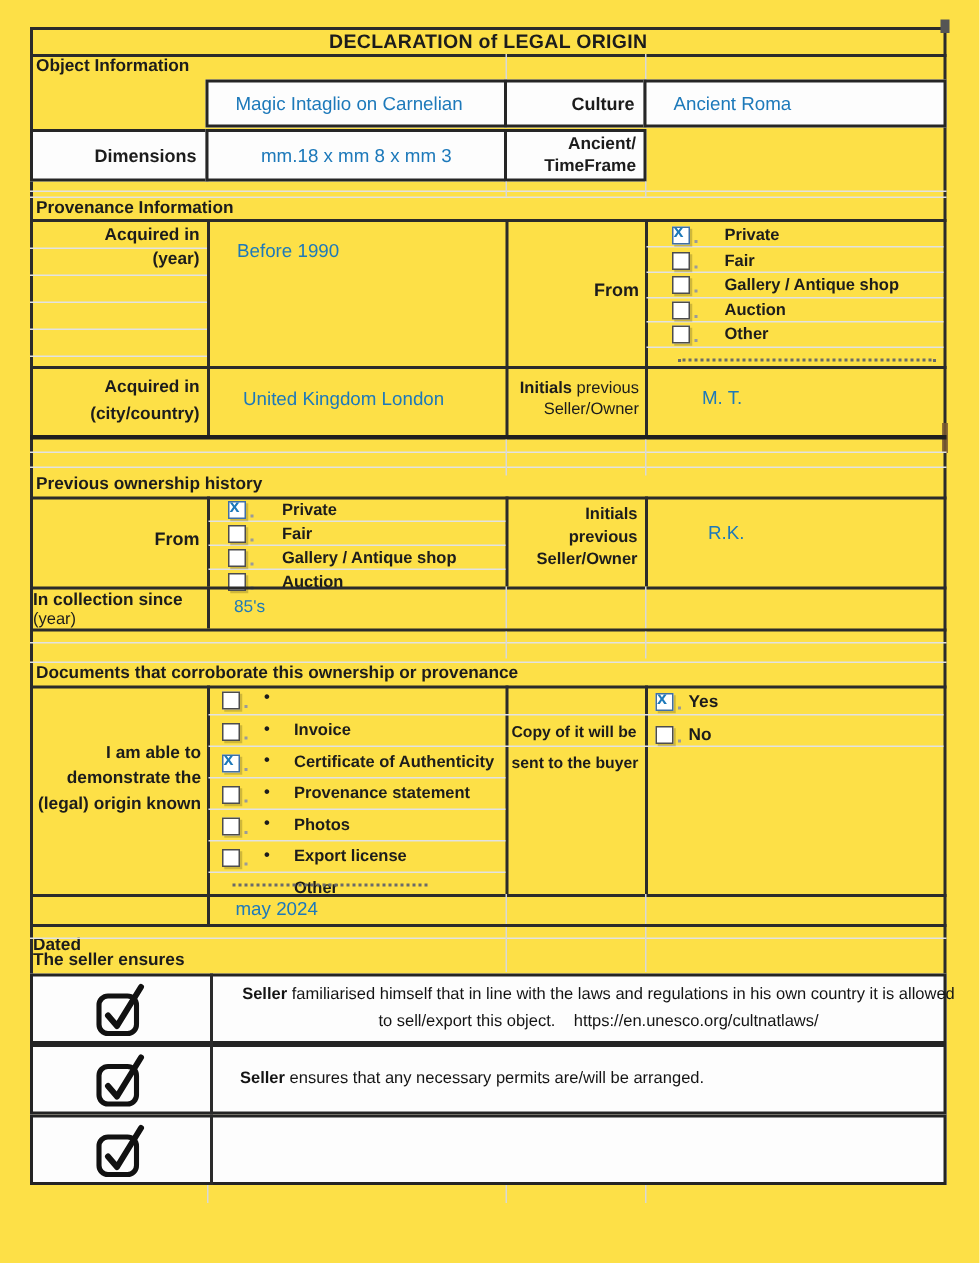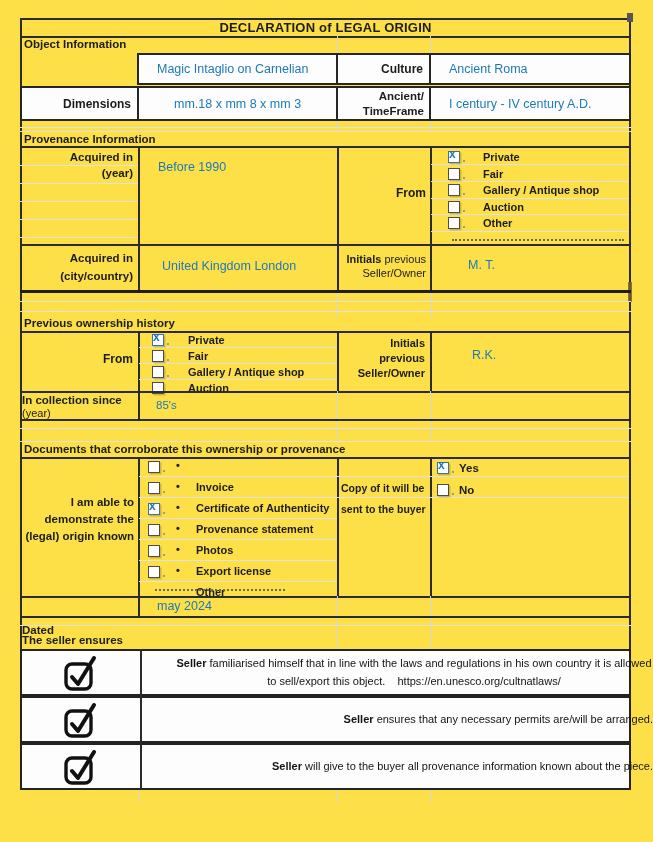--- a/index.html
+++ b/index.html
@@ -32,21 +32,21 @@
   .cb.checked .tick{display:block;}
   .cb.checked .box{border-color:#3f6fa6;}
   
   .opt{position:absolute;height:15px;}
   .opt .cb{position:absolute;left:0;top:1px;}
   .opt .optlabel{position:absolute;top:0;font-weight:bold;font-size:11px;line-height:14px;white-space:nowrap;}
   .bullet{position:absolute;top:-1px;font-size:11px;font-weight:bold;}
   .dotted{position:absolute;border-bottom:2px dotted #6a6a6a;height:1px;}
   
   .stmtrow{position:absolute;border:2px solid #242424;background:#fdfdfd;box-sizing:border-box;}
-  .stmttext{position:absolute;left:138px;width:493px;height:100%;display:flex;align-items:center;justify-content:flex-end;}
+  .stmttext{position:absolute;left:138px;width:493px;height:100%;display:flex;align-items:center;justify-content:flex-start;}
   .stmtinner{font-size:11px;line-height:1.55;text-align:center;max-width:478px;color:#141414;}
   .checkwrap{position:absolute;left:0;top:0;width:118px;height:100%;display:flex;align-items:center;justify-content:center;}
 </style>
 </head>
 <body>
 
 <div class="page">
 
   <div class="hl" style="left:20px;top:18px;width:611px;"></div>
   <div class="hl" style="left:20px;top:36px;width:611px;"></div>
@@ -75,23 +75,20 @@
     <span class="lbl" style="font-size:12px;">Dimensions</span>
     </div>
   <div class="cell" style="left:137px;top:86px;width:201px;height:35px;padding-left:35px;">
     <span class="val">mm.18 x mm 8 x mm 3</span>
     </div>
   <div class="cell r" style="left:336px;top:86px;width:95px;height:35px;padding-right:5px;">
     <div class="r" style="line-height:1.25;">
       <div class="lbl h11">Ancient/</div>
       <div class="lbl h11">TimeFrame</div>
     </div>
-    </div>
-  <div class="cell" style="left:429px;top:86px;width:202px;height:35px;padding-left:18px;">
-    <span class="val">I century - IV century  A.D.</span>
     </div>
 
   <div class="fhl" style="left:20px;top:127px;width:611px;"></div>
   <div class="fvl" style="left:337px;top:121px;height:10px;"></div>
   <div class="fvl" style="left:430px;top:121px;height:10px;"></div>
 
   <div class="fhl" style="left:20px;top:131px;width:611px;"></div>
   <div class="abs lbl h11" style="left:24px;top:133px;">Provenance Information</div>
   <div class="hl" style="left:20px;top:146px;width:611px;"></div>
 
@@ -356,22 +353,19 @@
       </div>
   </div>
   <div class="stmtrow" style="left:20px;top:743px;width:611px;height:47px;">
     <div class="checkwrap">
         <svg width="38" height="40" viewBox="0 0 38 40">
       <rect x="4" y="11" width="25" height="25" rx="6" fill="none" stroke="#111" stroke-width="3.4"></rect>
       <path d="M10 24 L16 31 L32 5" fill="none" stroke="#111" stroke-width="4" stroke-linecap="round" stroke-linejoin="round"></path>
         </svg>
       </div>
     <div class="vl" style="left:118px;top:-2px;height:47px;"></div>
-    <div class="stmttext">
-        <div class="stmtinner"><b>Seller</b><span> will give to the buyer all provenance information known about the piece.</span></div>
-      </div>
   </div>
 
   <div class="fvl" style="left:138px;top:790px;height:12px;"></div>
   <div class="fvl" style="left:337px;top:790px;height:12px;"></div>
   <div class="fvl" style="left:430px;top:790px;height:12px;"></div>
 
 </div>
 
 </body></html>

